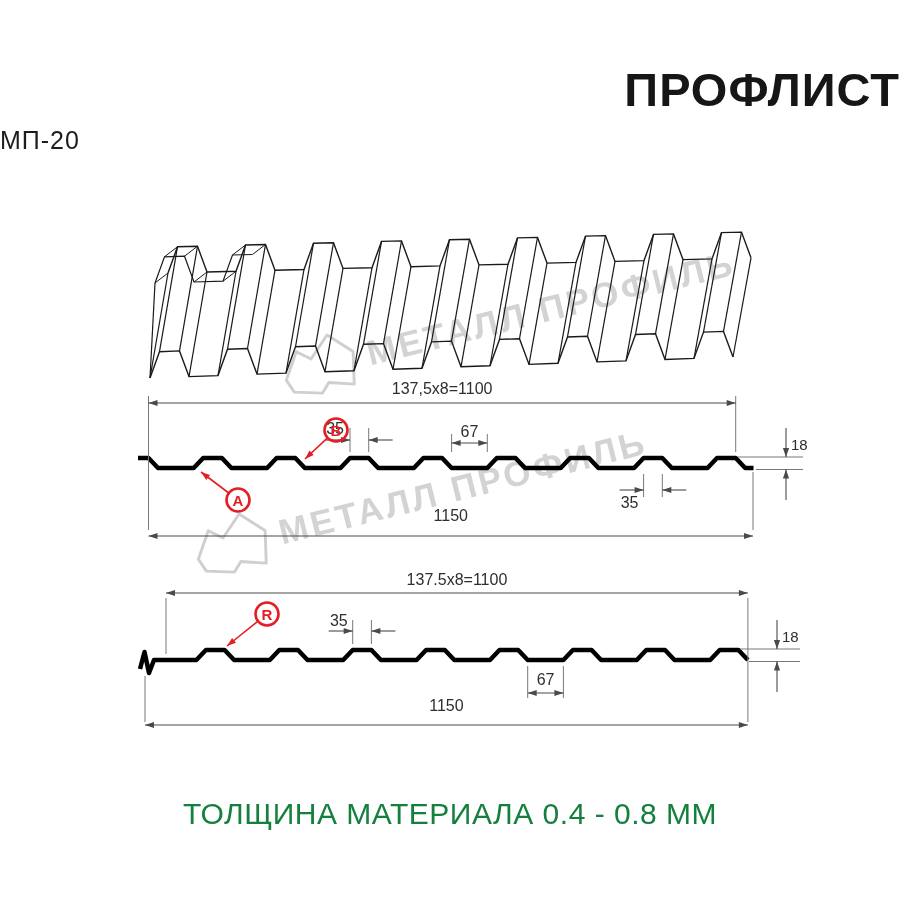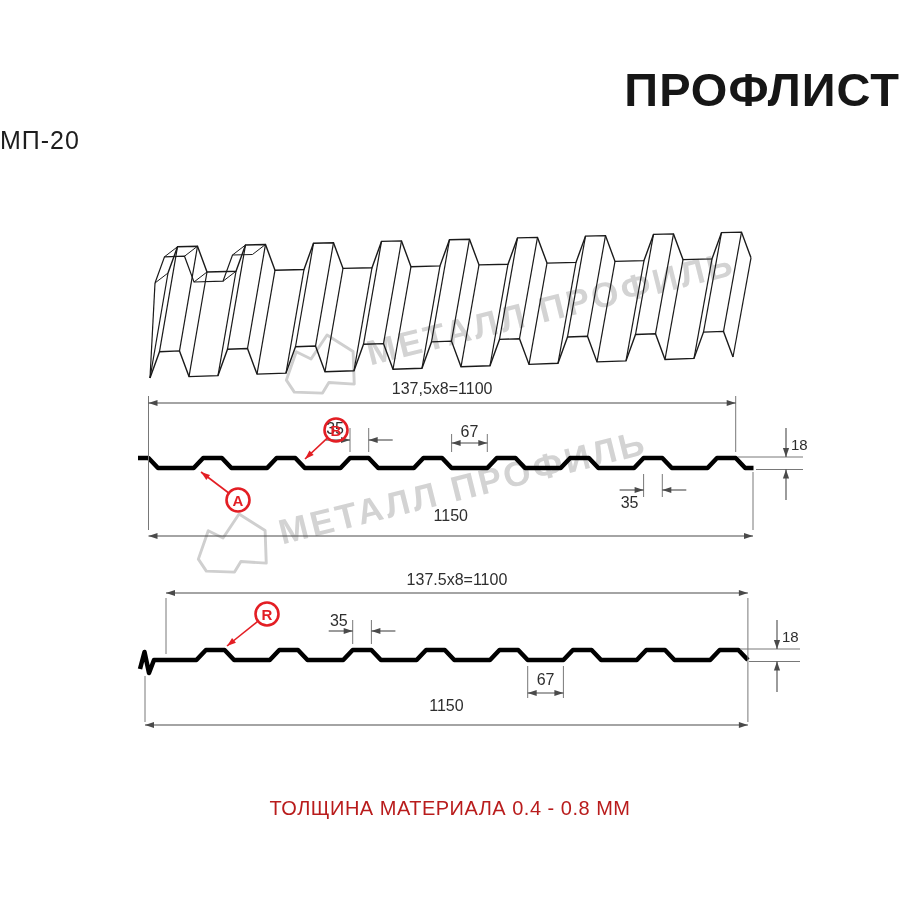--- a/index.html
+++ b/index.html
@@ -3,21 +3,21 @@
 <meta charset="utf-8">
 <style>
   html,body{margin:0;padding:0;background:#ffffff;}
   .canvas{position:relative;width:900px;height:900px;background:#ffffff;overflow:hidden;
           font-family:"Liberation Sans",sans-serif;}
   .page-title{position:absolute;top:62px;left:0;width:100%;text-align:right;
               font-size:47px;font-weight:800;letter-spacing:1px;color:#161616;}
   .page-subtitle{position:absolute;top:126px;left:0;width:100%;
               font-size:25px;font-weight:400;letter-spacing:1px;color:#1d1d1d;}
   .footer-note{position:absolute;top:797px;left:0;width:100%;text-align:center;
-              font-size:20px;font-weight:500;letter-spacing:.5px;color:#b91c1c;}
+              font-size:30px;font-weight:500;letter-spacing:.5px;color:#15803d;}
   .watermark{position:absolute;display:flex;align-items:center;gap:10px;
              transform:rotate(-14deg);transform-origin:30px 50%;z-index:1;}
   .wm-text{font-size:35px;font-weight:700;letter-spacing:3px;color:#d3d3d3;white-space:nowrap;}
   .wm-logo{display:block;}
   #drawing{position:absolute;left:0;top:0;z-index:2;}
 </style>
 </head>
 <body>
 
 <div class="canvas">

